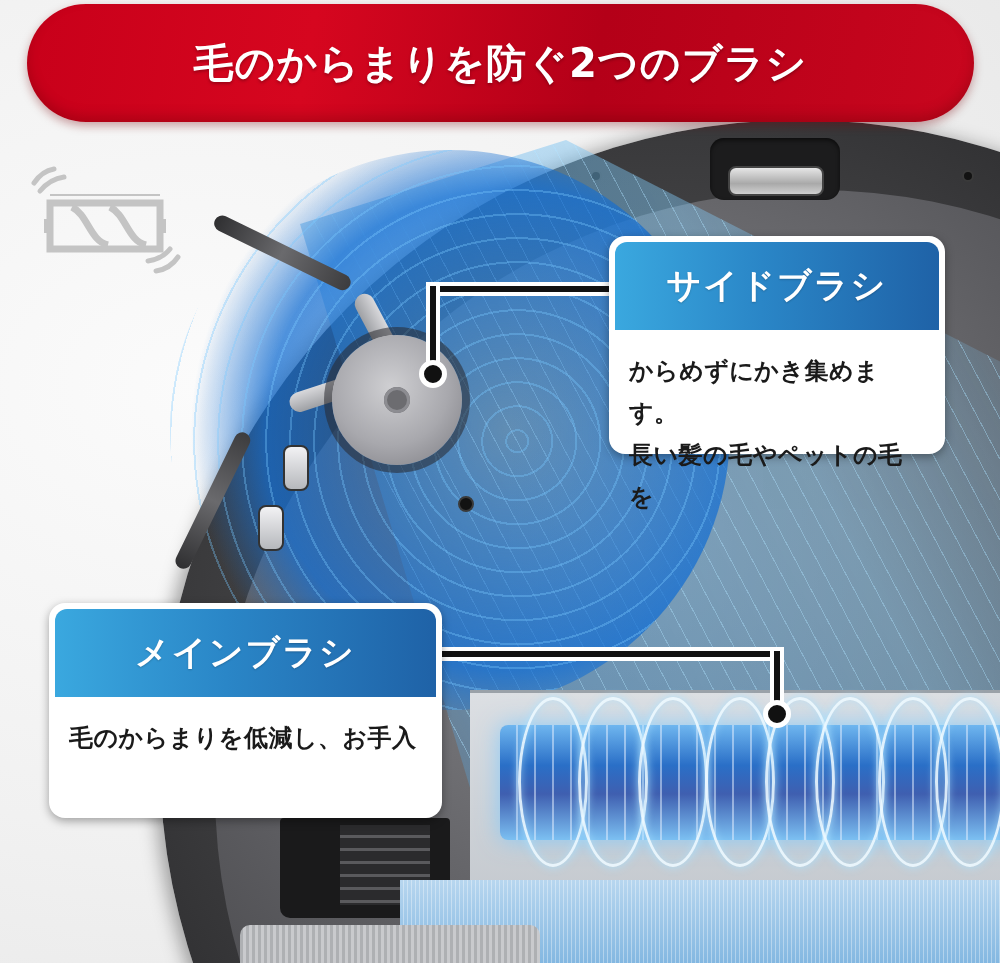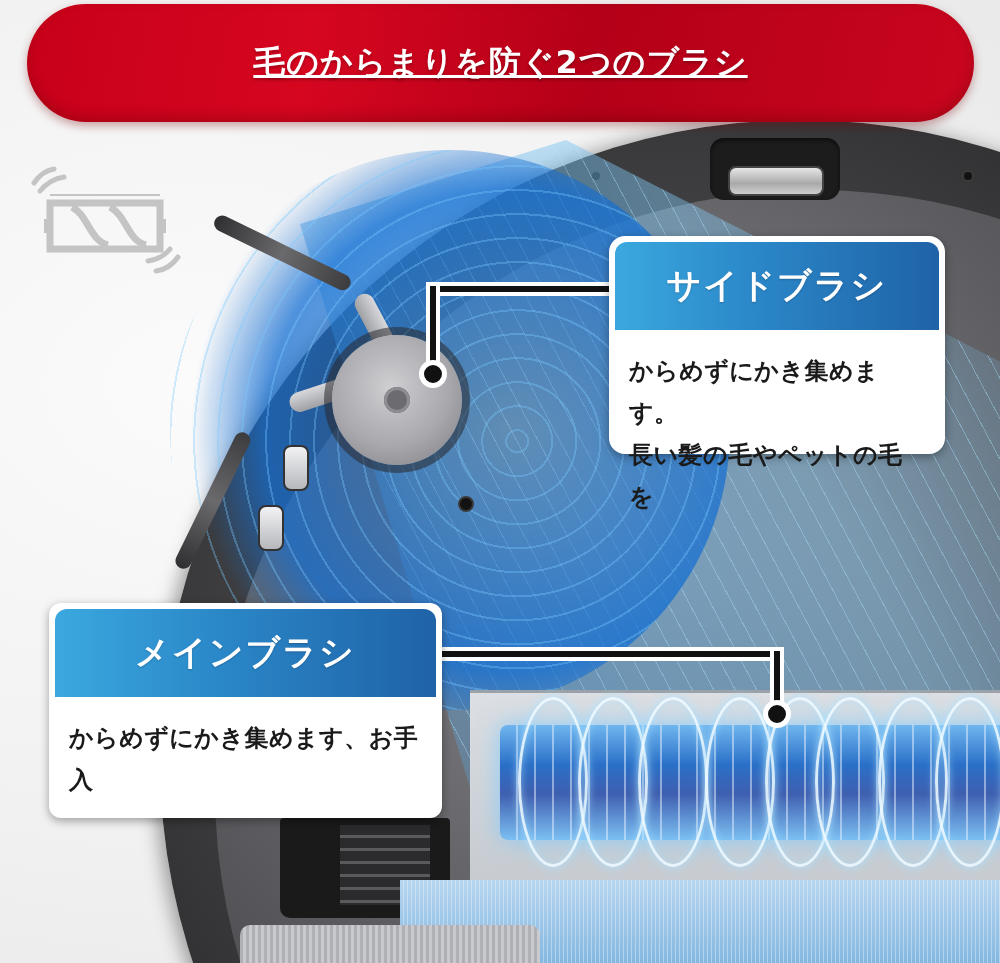--- a/index.html
+++ b/index.html
@@ -13,23 +13,22 @@
 
     
     .title-pill {
       position: absolute; left: 27px; top: 4px; width: 947px; height: 118px;
       border-radius: 60px;
       background: linear-gradient(100deg, #c8001a 0%, #d6061f 30%, #b40018 60%, #c9061e 100%);
       box-shadow: 0 4px 10px rgba(120,0,10,0.35), inset 0 -6px 12px rgba(80,0,0,0.25);
       display: flex; align-items: center; justify-content: center;
     }
     .title-pill .title-text {
-      color: #ffffff; font-size: 32px; font-weight: bold; letter-spacing: 1px;
+      color: #ffffff; font-size: 40px; font-weight: bold; letter-spacing: 1px;
       text-shadow: 0 2px 3px rgba(0,0,0,0.25);
-      text-decoration: underline;
     }
 
     
     .robot {
       position: absolute; left: 160px; top: 120px; width: 1280px; height: 1280px;
       border-radius: 50%;
       background: radial-gradient(circle at 40% 40%, #5e5e60 0%, #3a3a3c 45%, #242426 70%, #1b1b1c 100%);
       box-shadow: -6px 0 18px rgba(0,0,0,0.35);
     }
     .robot-inner {
@@ -151,21 +150,21 @@
     }
     .callout .head span {
       color: #ffffff; font-size: 34px; font-weight: bold; letter-spacing: 2px;
       text-shadow: 0 1px 2px rgba(0,0,0,0.2);
     }
     .callout .body {
       padding: 20px 14px 0 14px; color: #1a1a1a; font-size: 24px; line-height: 42px;
       font-weight: bold; letter-spacing: 0.5px;
     }
     .callout-side { left: 609px; top: 236px; width: 336px; height: 218px; }
-    .callout-main { left: 49px; top: 603px; width: 393px; height: 215px; border-radius: 12px; }
+    .callout-main { left: 49px; top: 603px; width: 393px; height: 215px; }
 
     
     .leader { position: absolute; background: #111; box-shadow: 0 0 0 4px #ffffff; }
     .leader-dot {
       position: absolute; width: 28px; height: 28px; border-radius: 50%;
       background: #111; border: 5px solid #ffffff;
     }
   </style>
 </head>
 <body>
@@ -243,17 +242,17 @@
       <div>からめずにかき集めます。</div>
       <div>長い髪の毛やペットの毛を</div>
     </div>
   </div>
 
   <div class="callout callout-main">
     <div class="head">
       <span>メインブラシ</span>
     </div>
     <div class="body">
-      <div>からめずにかき集めます、お手入</div>
+      <div>毛のからまりを低減し、お手入</div>
     </div>
   </div>
 
 </div>
 
 </body></html>

